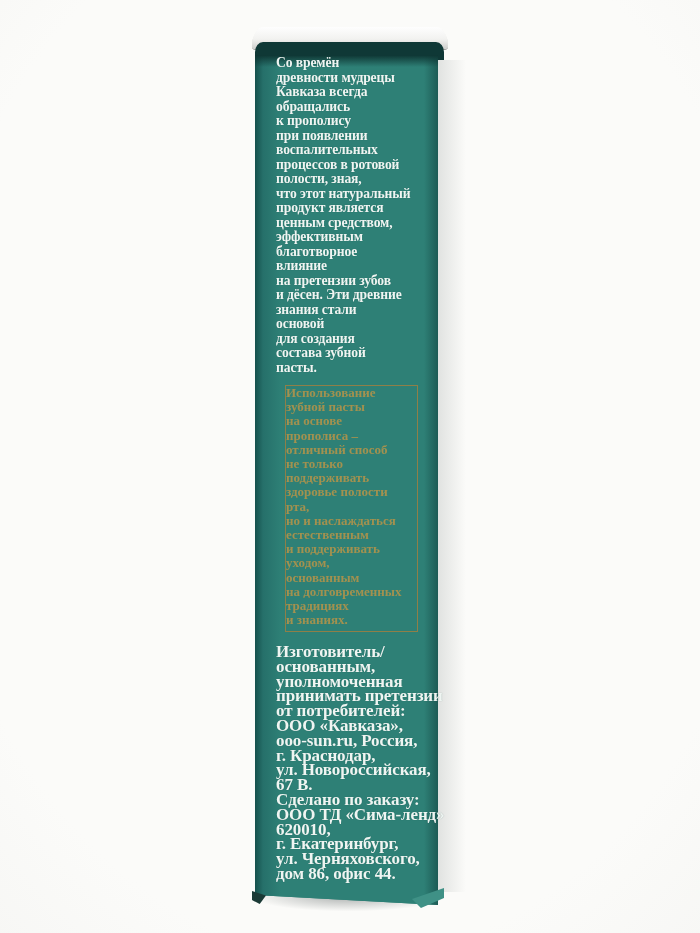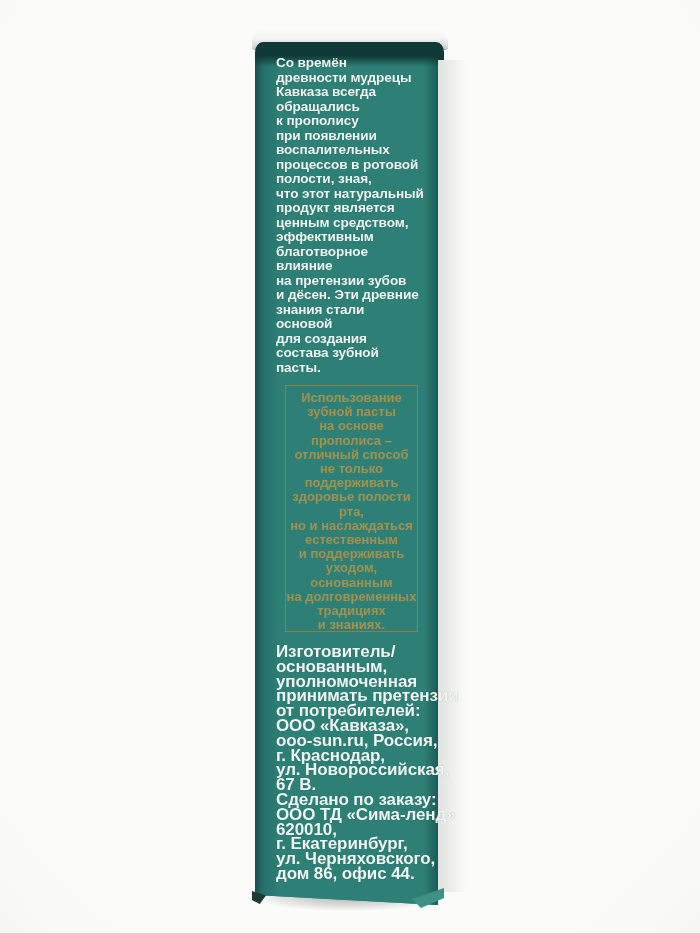--- a/index.html
+++ b/index.html
@@ -1,21 +1,21 @@
 <!DOCTYPE html>
 <html><head>
 <meta charset="utf-8">
 <style>
   html,body{margin:0;padding:0;}
   .stage{
     position:relative;
     width:700px;height:933px;
     overflow:hidden;
     background:radial-gradient(120% 115% at 50% 45%, #fbfbf9 50%, #ededea 100%);
-    font-family:Liberation Sans, sans-serif;
+    font-family:Liberation Serif, serif;
   }
   
   .side-shadow{
     position:absolute;left:436px;top:60px;width:30px;height:832px;
     background:linear-gradient(to right, rgba(110,120,118,.20), rgba(110,120,118,0));
   }
   .ground-shadow{
     position:absolute;left:248px;top:886px;width:200px;height:26px;
     background:radial-gradient(ellipse at 50% 40%, rgba(45,55,55,.38), rgba(45,55,55,0) 68%);
   }
@@ -68,22 +68,22 @@
   .footer-text{
     left:276px;top:645px;
     font-size:17px;font-weight:bold;line-height:14.8px;
     color:#eff5f2;letter-spacing:-0.1px;
     text-shadow:0 0 1px rgba(20,60,55,.35);
   }
   .gold-box{
     left:285px;top:385px;width:133px;height:247px;
     border:1px solid #8f7f48;
     font-size:13px;font-weight:bold;line-height:14.2px;
-    color:#a3914f;text-align:center;
-    padding-top:5px;box-sizing:border-box;
+    color:#a3914f;
+    box-sizing:border-box;
   }
   .gold-box .line{white-space:nowrap;}
 </style>
 </head>
 <body>
 
 <div class="stage">
   <div class="side-shadow"></div>
   <div class="ground-shadow"></div>
 

